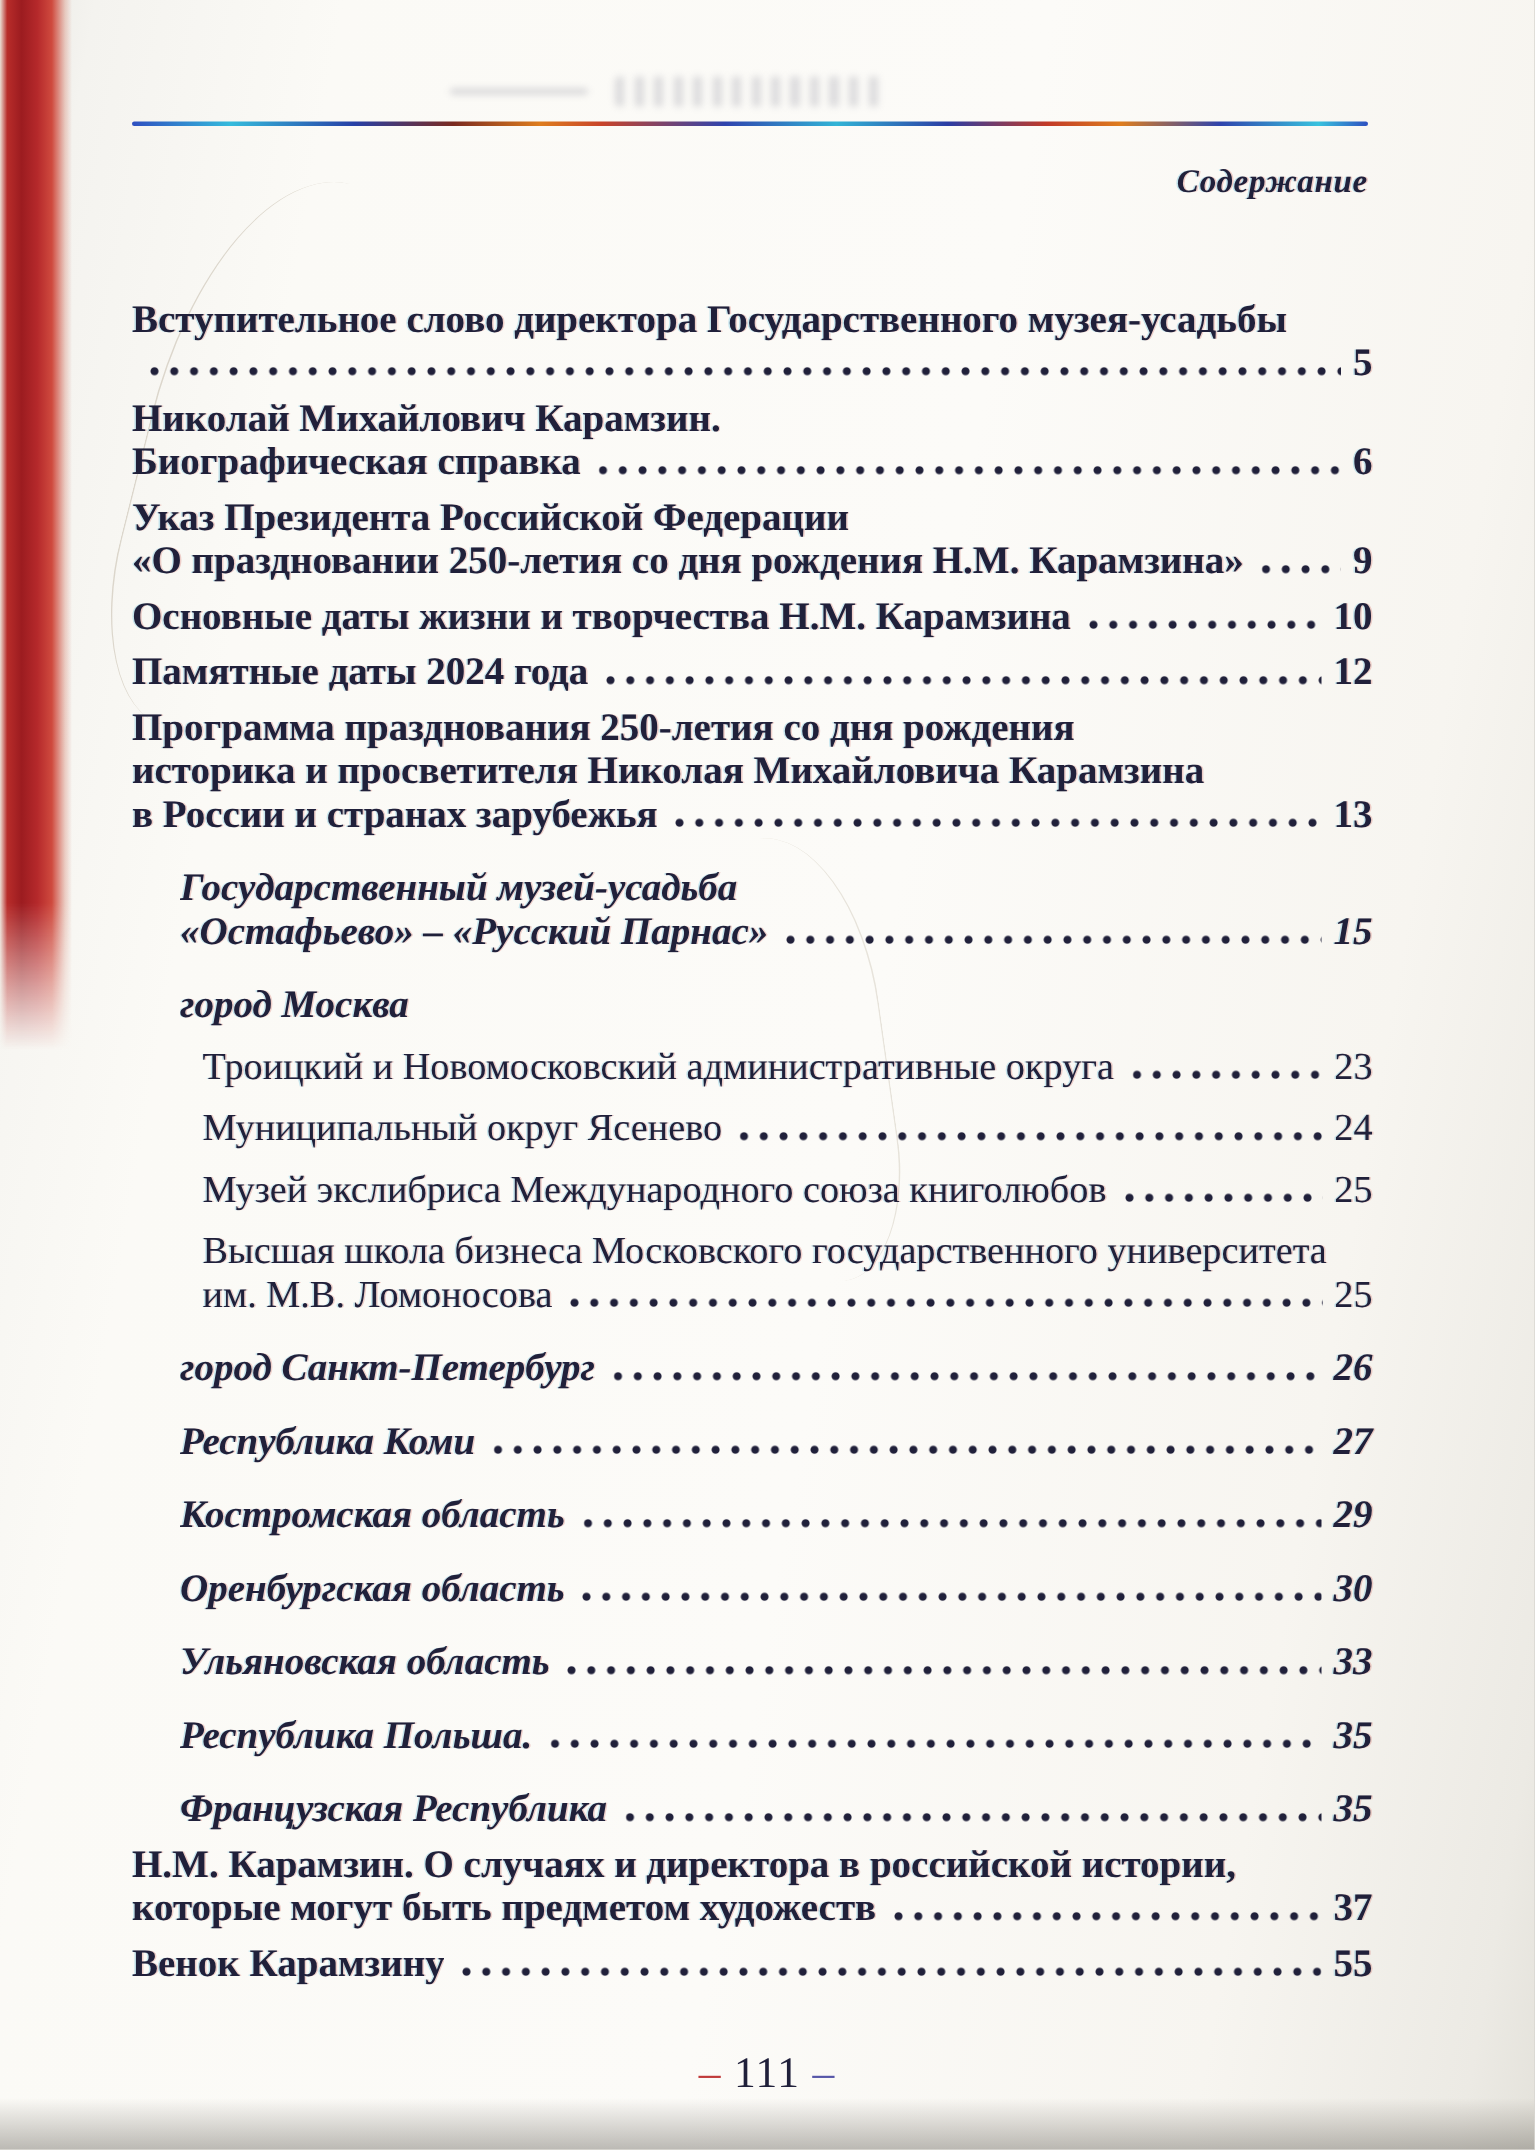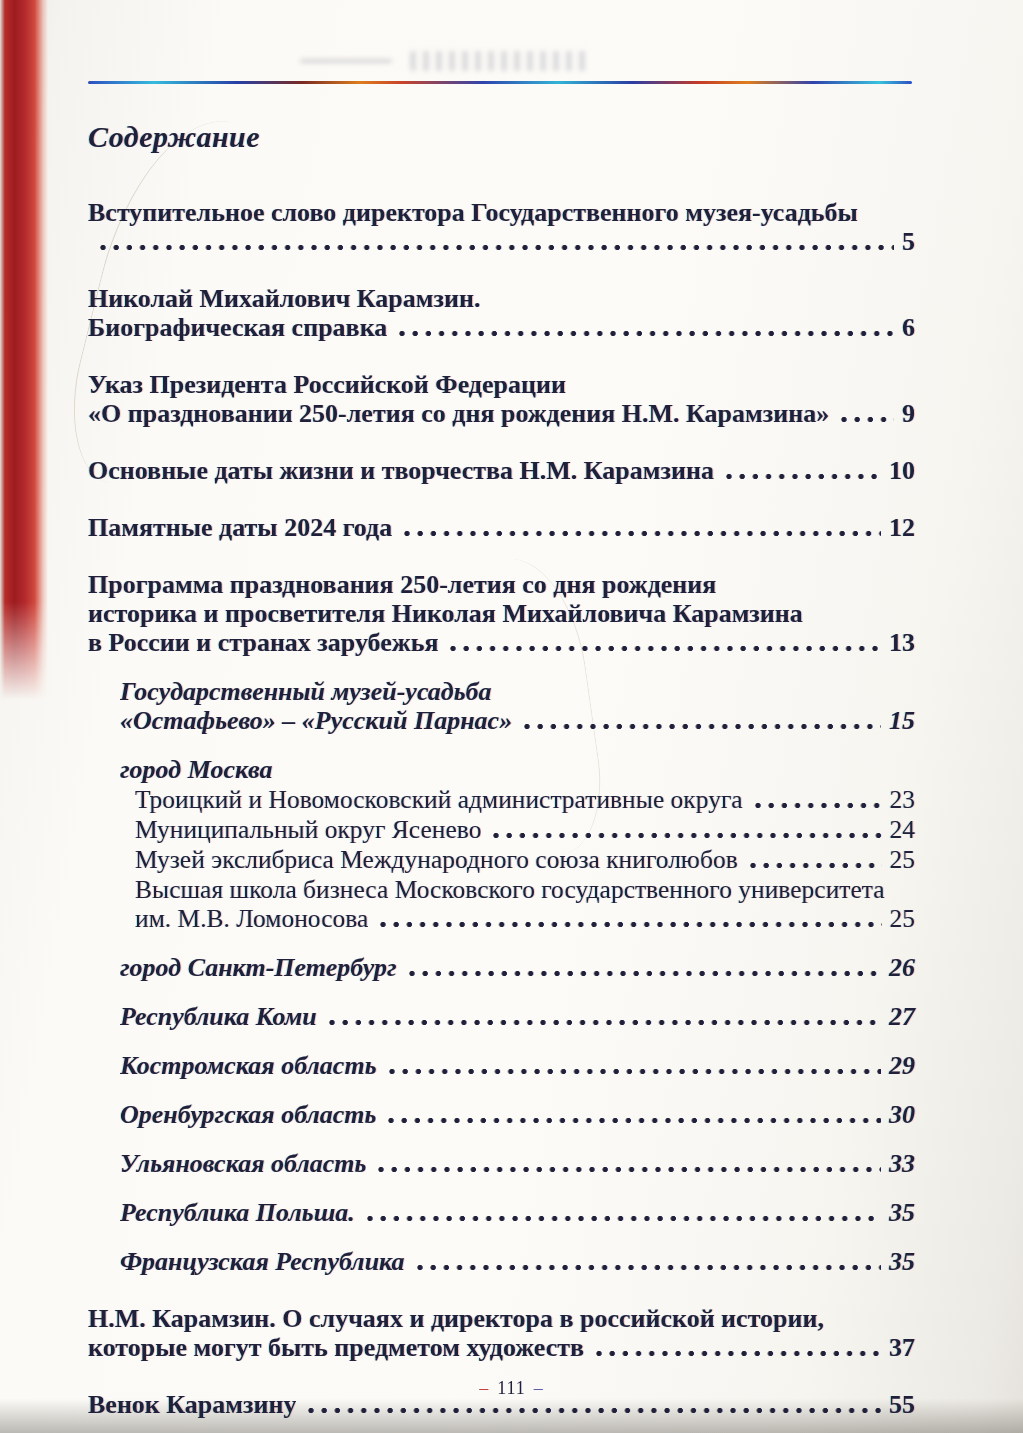--- a/index.html
+++ b/index.html
@@ -47,48 +47,48 @@
 
   
   .scratch1 { position:absolute; top:118px; left:96px; width:190px; height:380px;
     border-left:1.5px solid rgba(196,188,172,0.55); border-radius:48% 0 0 30%;
     transform:rotate(14deg); }
   .scratch2 { position:absolute; top:560px; left:430px; width:160px; height:300px;
     border-right:1.5px solid rgba(200,192,176,0.4); border-radius:0 40% 30% 0;
     transform:rotate(-8deg); }
 
   .title {
-    position:absolute; top:120px; left:88px; width:824px;
-    text-align:left; font-size:30px; font-weight:bold; font-style:italic;
+    position:absolute; top:108px; left:88px; width:824px;
+    text-align:right; font-size:22px; font-weight:bold; font-style:italic;
     letter-spacing:.5px;
     text-shadow: 1px 0 0 rgba(190,40,30,0.22), -1px 0 0 rgba(20,160,210,0.25);
   }
 
   .toc {
     position:absolute; top:186px; left:88px; width:827px;
     font-size:26px; font-weight:bold;
     text-shadow: 1px 0 0 rgba(190,40,30,0.2), -1px 0 0 rgba(20,160,210,0.22);
   }
-  .entry { margin-top:28px; }
+  .entry { margin-top:8px; }
   .entry:first-child { margin-top:12px; }
   .entry.level-1 { margin-top:20px; margin-left:32px; font-style:italic; }
-  .entry.level-2 { margin-top:1px; margin-left:47px; font-weight:normal; font-size:25.5px; }
+  .entry.level-2 { margin-top:12px; margin-left:47px; font-weight:normal; font-size:25.5px; }
   .line { display:flex; align-items:baseline; line-height:29px; white-space:nowrap; }
   .txt { flex:0 1 auto; overflow:hidden; }
   .dots {
     flex:1 1 auto; min-width:14px; height:7px; align-self:flex-end;
     margin:0 8px 5px 12px;
     background-image: radial-gradient(circle at 3px 3.5px, var(--ink,#20203a) 2.3px, rgba(0,0,0,0) 3px);
     background-size:13.2px 7px; background-repeat:repeat-x; background-position:left center;
   }
   .pg { flex:0 0 auto; text-align:right; }
 
   .footer {
     position:absolute; bottom:34px; left:0; width:100%;
-    text-align:center; font-size:18px; font-weight:normal; letter-spacing:1px;
+    text-align:center; font-size:29px; font-weight:normal; letter-spacing:1px;
   }
   .footer .dash-l { color: var(--footer-dash-left,#c03a3a); padding-right:8px; }
   .footer .dash-r { color: var(--footer-dash-right,#5656a8); padding-left:8px; }
 </style>
 </head>
 <body>
 
 <div class="page">
   <div class="spine-strip"></div>
 

